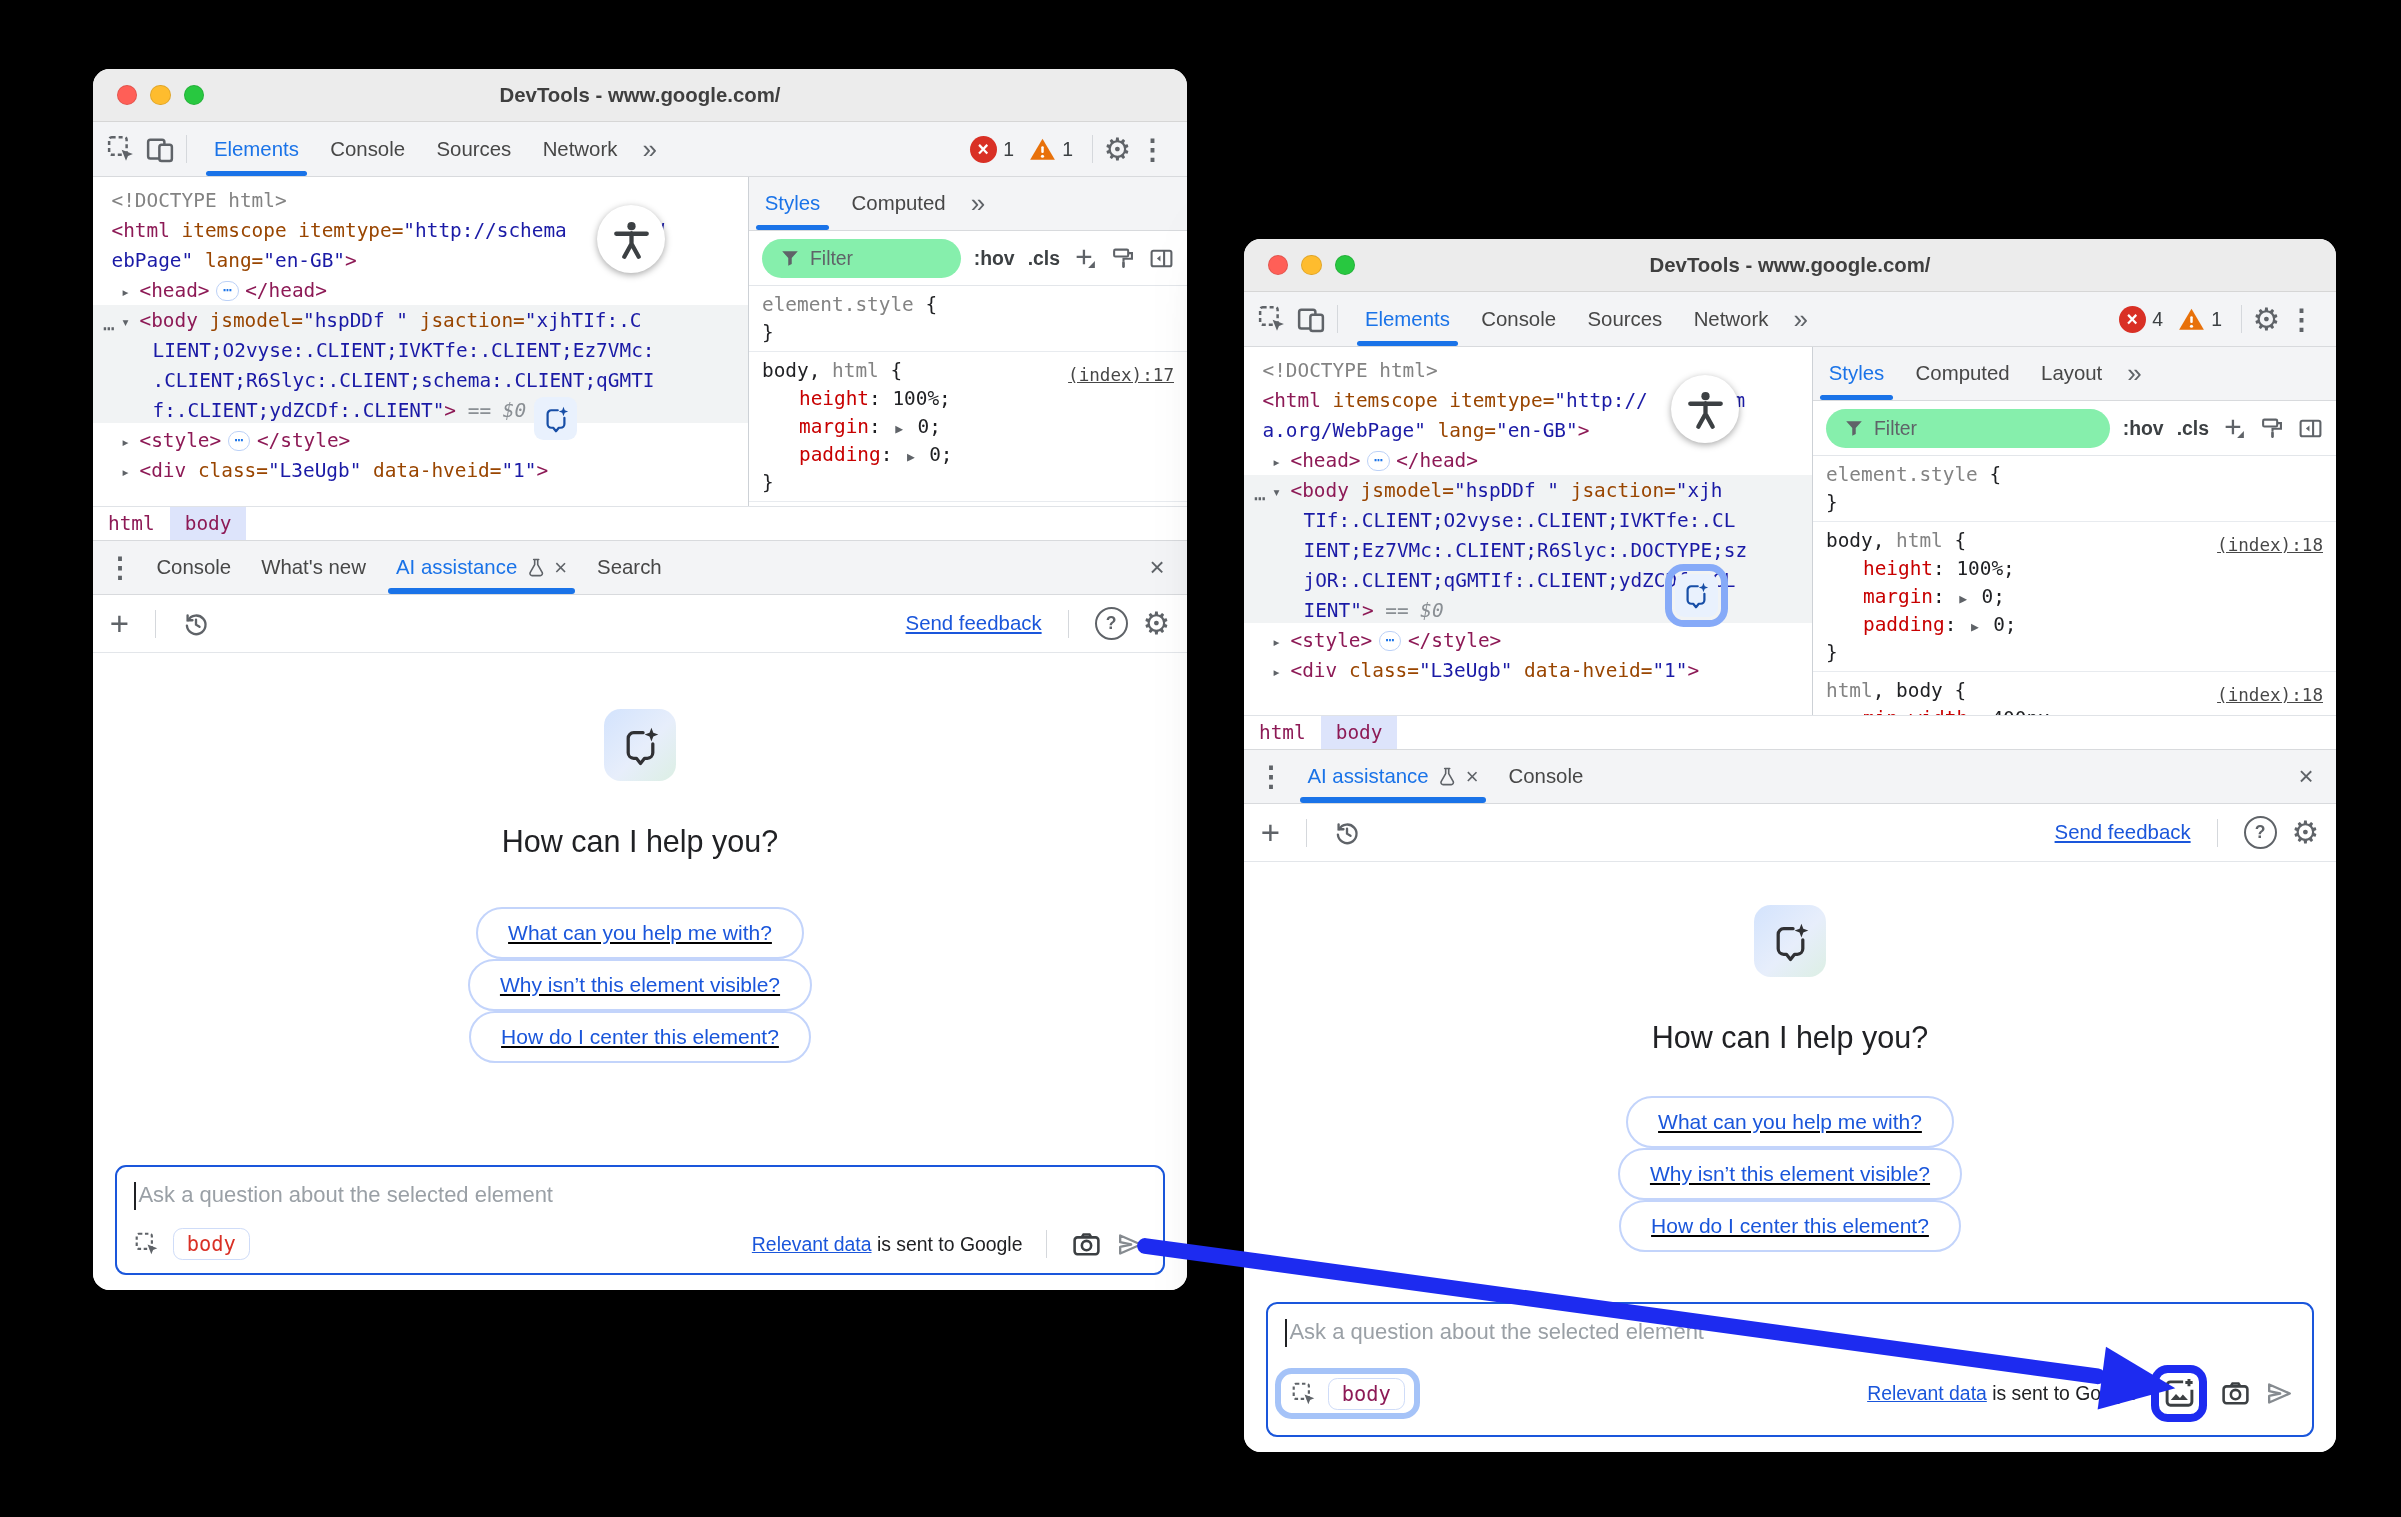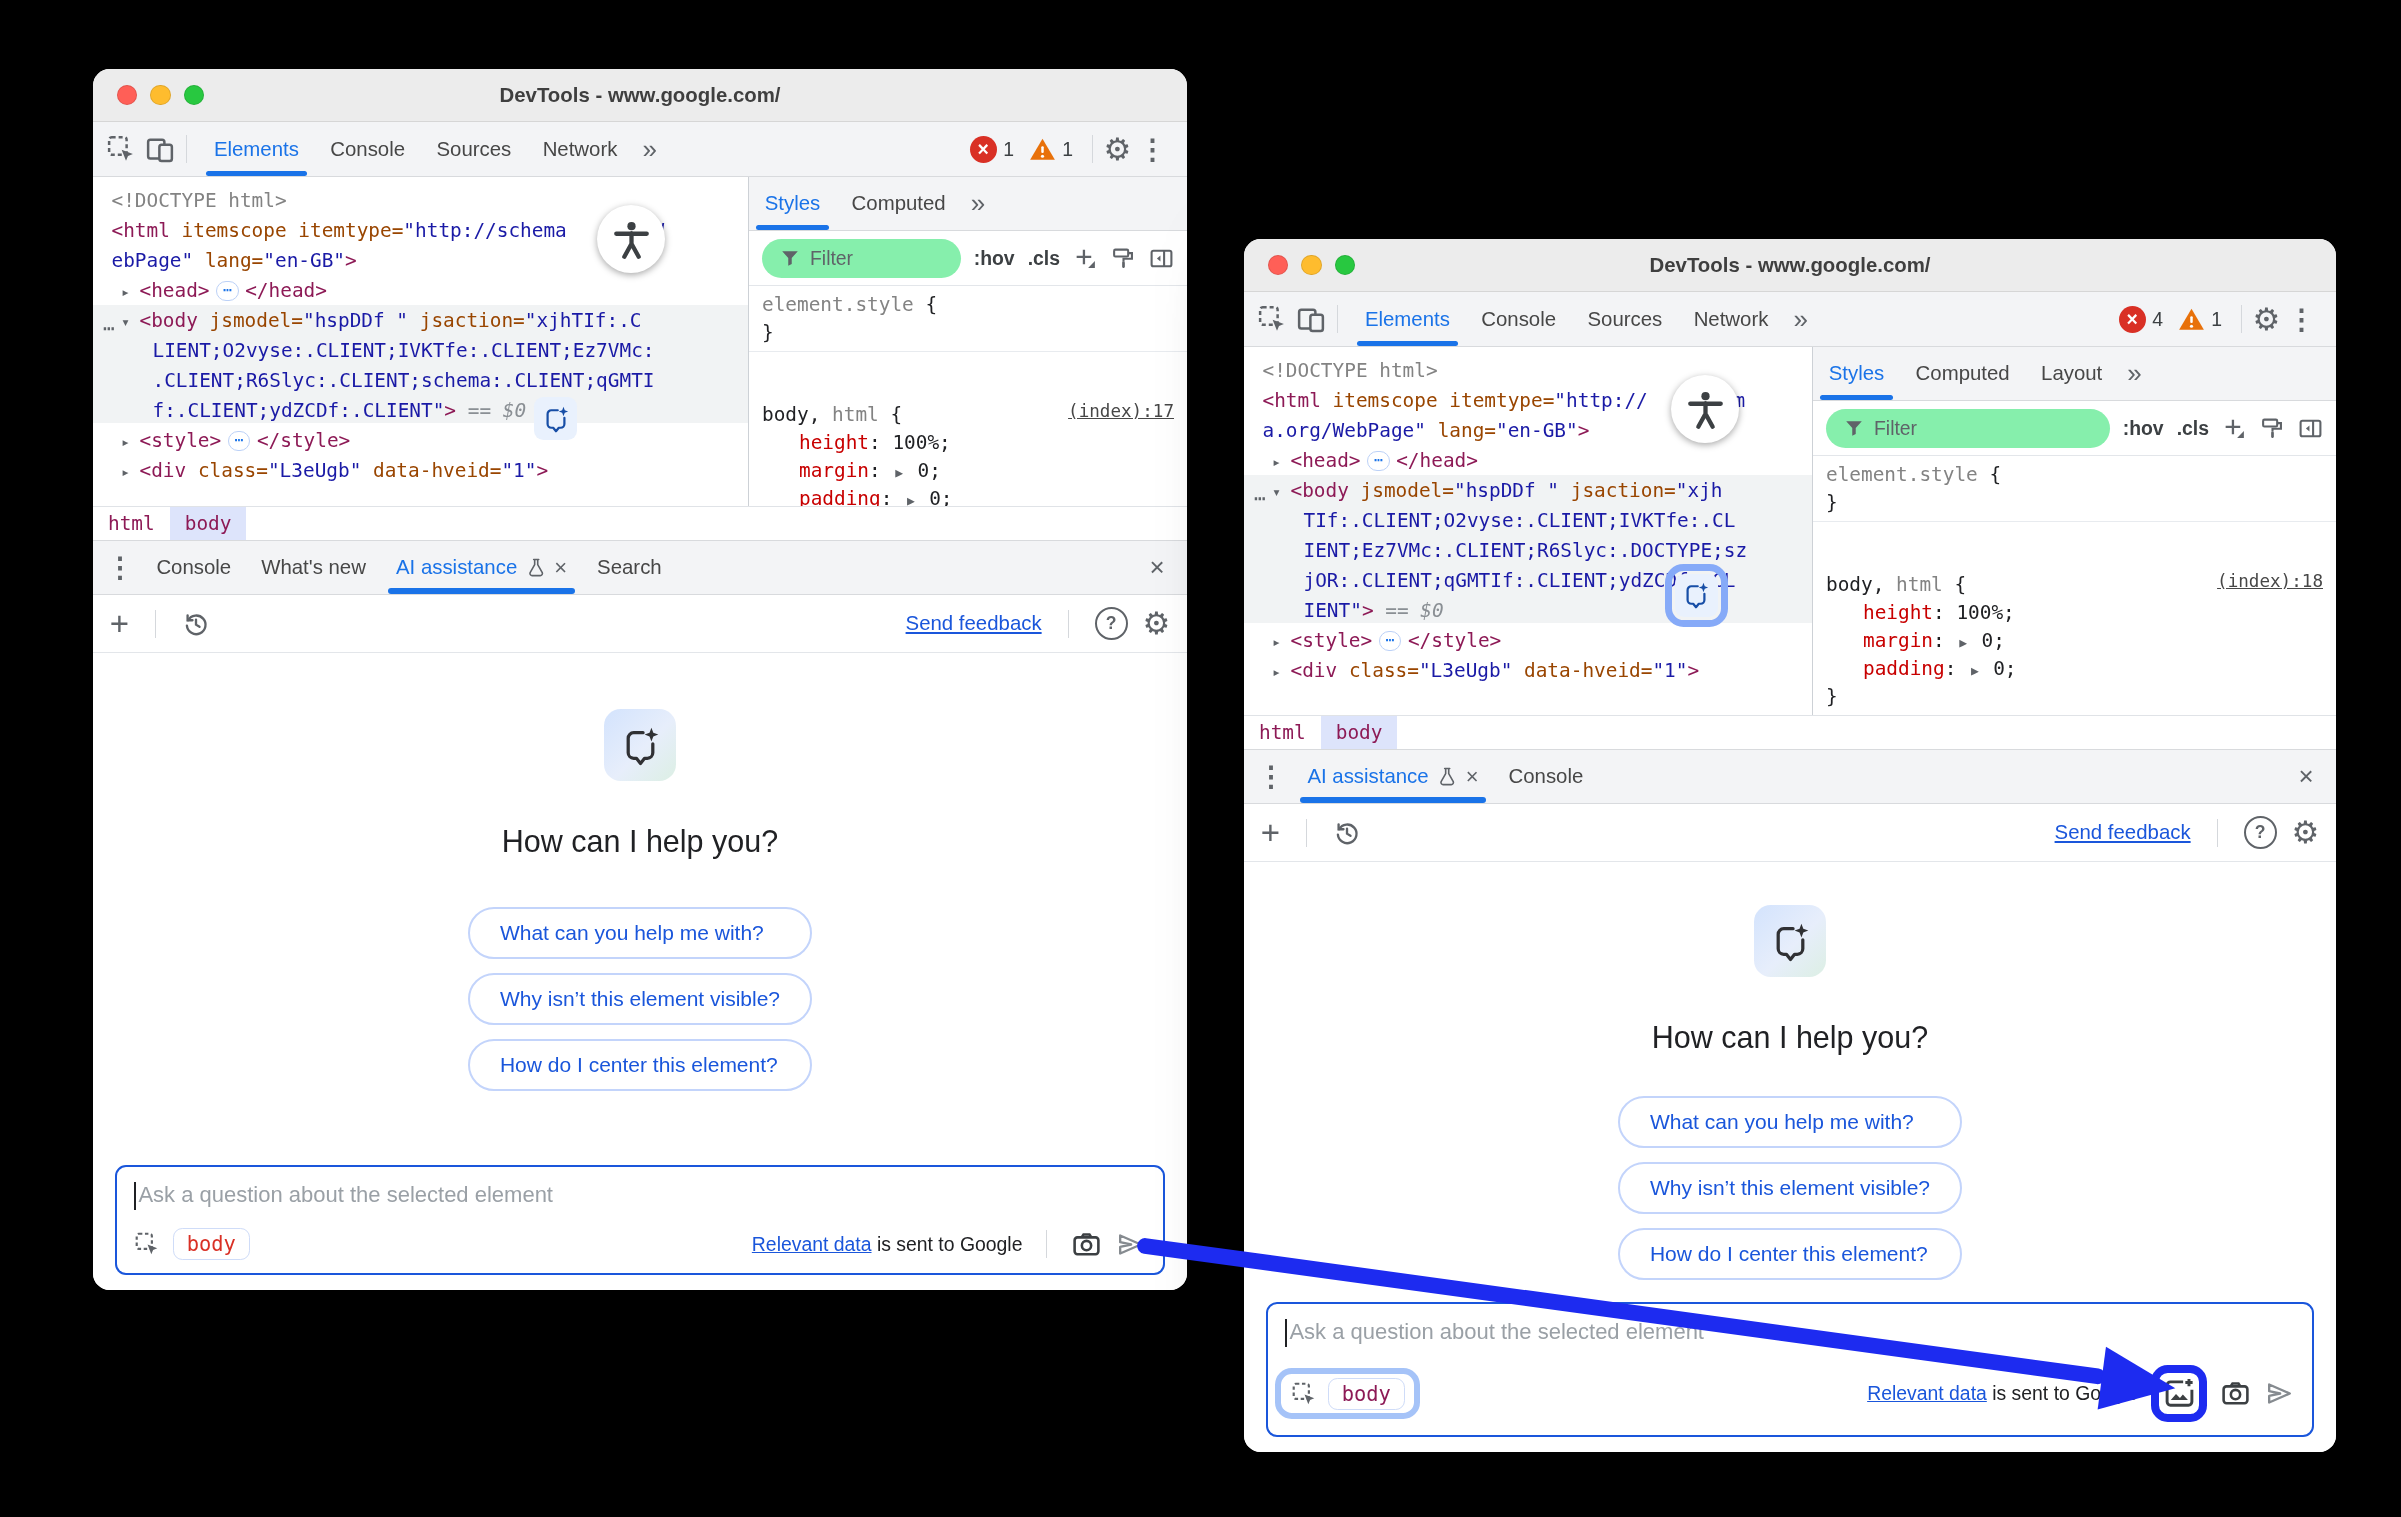--- a/index.html
+++ b/index.html
@@ -66,21 +66,21 @@
   .filter-row{height:54px;display:flex;align-items:center;gap:13px;padding:0 13px;border-bottom:0.9px solid #e3e6ea;flex:none;}
   .filter-pill{display:inline-flex;align-items:center;gap:9.3px;background:#86efac;border-radius:20.4px;height:39px;
                padding:0 16.7px;color:#5f6368;font-size:19.4px;flex:1;min-width:0;}
   .filter-pill .i{width:22px;height:22px;flex:none;}
   .tog{font-size:19.4px;color:#3c4043;font-weight:700;white-space:nowrap;}
   .filter-row .tbicon .i{width:25px;height:25px;}
   .rules{flex:1;overflow:hidden;font-family:"DejaVu Sans Mono", monospace;font-size:19.4px;}
   .rule{padding:4.6px 13px;border-bottom:0.9px solid #e8ebef;}
   .rline{height:28px;line-height:28px;white-space:pre;}
   .rline.prop{padding-left:37px;}
-  .rhead{display:flex;justify-content:space-between;align-items:flex-start;margin-top:44px;}
+  .rhead{display:flex;justify-content:space-between;align-items:flex-end;}
   .meta{color:#474747;text-decoration:underline;font-size:17.6px;white-space:nowrap;margin-left:7.4px;}
   .rule.partial{max-height:14px;overflow:hidden;padding-top:3.7px;border-bottom:none;}
   
   .breadcrumbs{height:33px;border-top:0.9px solid #e0e3e7;display:flex;align-items:center;flex:none;
                font-family:"DejaVu Sans Mono", monospace;font-size:19.4px;color:#8d1a56;background:#fff;}
   .crumb{padding:0 15px;height:100%;display:inline-flex;align-items:center;}
   .crumb.active{background:#dde4fb;}
   
   .drawer-tabs{height:53px;background:#f3f4f6;border-top:0.9px solid #d8dadd;border-bottom:0.9px solid #d8dadd;
                display:flex;align-items:center;flex:none;padding:0 5.6px;}
@@ -98,21 +98,21 @@
   .feedback{font-size:20.4px;color:#1a56db;text-decoration:underline;cursor:pointer;}
   .qicon{width:29px;height:29px;border-radius:50%;border:2.3px solid #5f6368;color:#5f6368;display:inline-flex;
          align-items:center;justify-content:center;font-size:17.6px;font-weight:700;}
   
   .assistant{flex:1;position:relative;background:#fff;display:flex;flex-direction:column;align-items:center;}
   .tile{width:72px;height:72px;border-radius:16.7px;margin-top:56px;
         background:linear-gradient(135deg,#d3e3fd 0%,#e7eefb 55%,#dcefe4 100%);
         display:flex;align-items:center;justify-content:center;color:#303134;flex:none;}
   .tile .i{width:41px;height:41px;}
   .heading{font-size:30.5px;font-weight:500;color:#202124;margin-top:43px;}
-  .sugs{display:flex;flex-direction:column;gap:14px;margin-top:48px;}
+  .sugs{display:flex;flex-direction:column;align-items:center;gap:0;margin-top:48px;text-decoration:underline;}
   .sug{border:2.3px solid #c3d4fb;background:#fff;color:#1a56db;border-radius:924px;height:52px;
        padding:0 30px;font-size:21px;font-weight:500;font-family:"Liberation Sans",sans-serif;display:inline-flex;align-items:center;}
   .ask-box{position:absolute;left:22px;right:22px;bottom:15px;border:2.8px solid #1a56db;border-radius:11px;
            background:#fff;padding:15px 16.7px 13px;}
   .ph-row{display:flex;align-items:flex-start;}
   .caret{width:1.9px;height:28px;background:#202124;margin-right:2.8px;}
   .ph{color:#9aa0a6;font-size:22px;}
   .ask-bottom{display:flex;align-items:center;gap:13px;margin-top:18.5px;}
   .mini-inspect{color:#5f6368;display:inline-flex;}
   .mini-inspect .i{width:26px;height:26px;}

